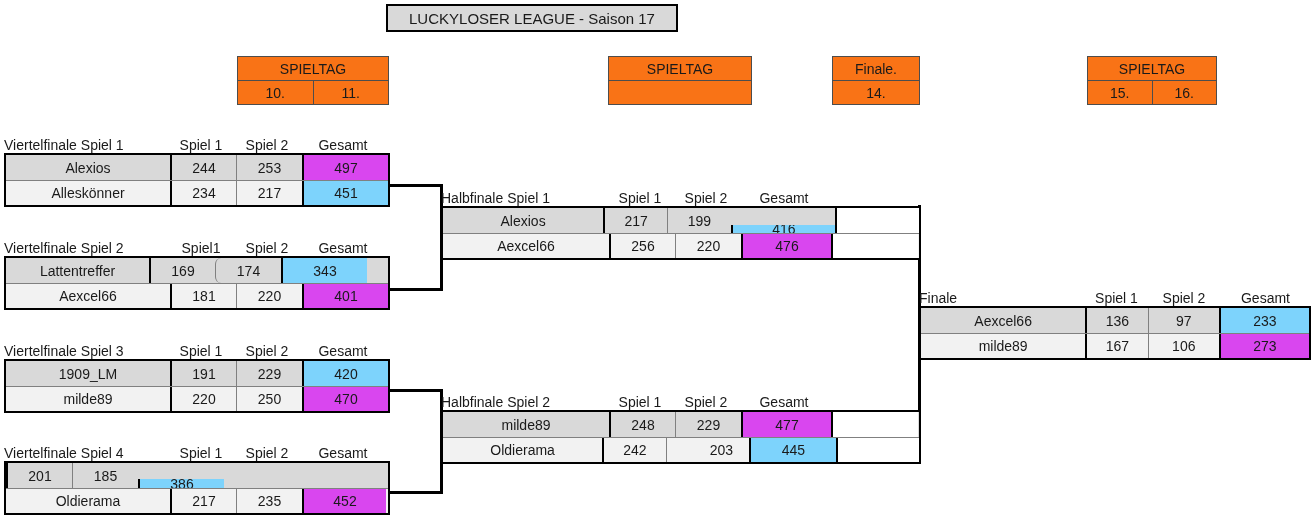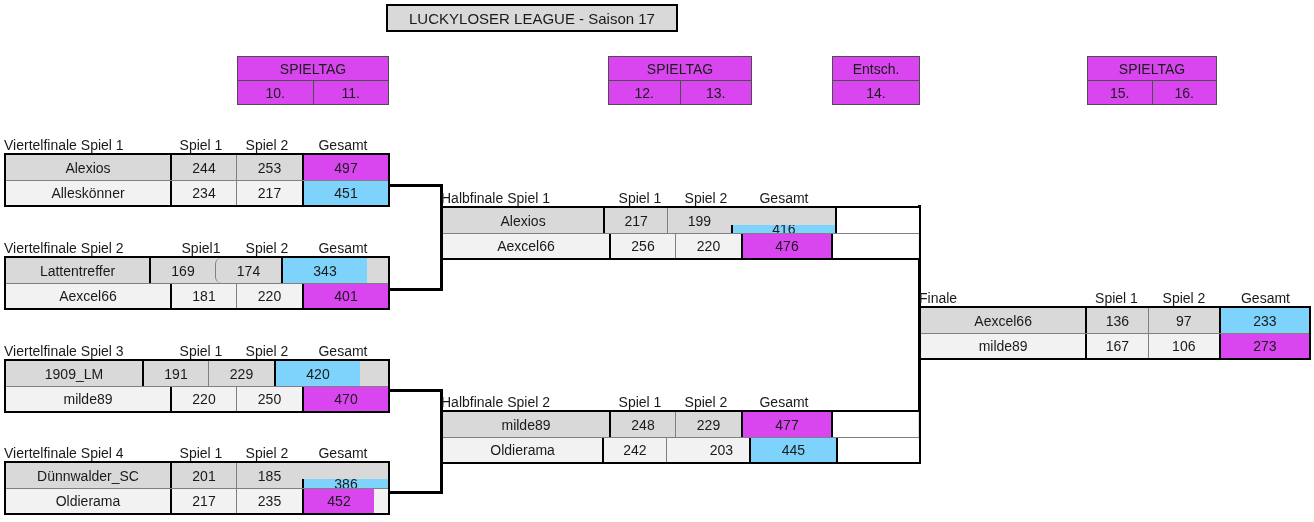--- a/index.html
+++ b/index.html
@@ -18,21 +18,21 @@
   #title-box{
     left:386px;top:4px;width:292px;height:28px;
     background:#d9d9d9;
     border:2px solid #000;
     display:flex;align-items:center;justify-content:center;
     font-size:15px;
     box-sizing:border-box;
   }
 
   
-  .daybox{border:1px solid #4d4d4d;box-sizing:border-box;background:#d946ef;}
+  .daybox{border:1px solid #4d4d4d;box-sizing:border-box;background:#f97316;}
   .daybox .dhead{
     height:24px;border-bottom:1px solid #4d4d4d;
     display:flex;align-items:center;justify-content:center;
     font-size:14px;box-sizing:border-box;
   }
   .daybox .drow{height:24px;display:flex;box-sizing:border-box;}
   .daybox .dcell{
     flex:1;display:flex;align-items:center;justify-content:center;
     font-size:14px;box-sizing:border-box;
   }
@@ -81,28 +81,24 @@
 <div class="abs daybox" style="left:237px;top:56px;width:152px;height:49px;">
   <div class="dhead">SPIELTAG</div>
   <div class="drow">
     <div class="dcell">10.</div>
     <div class="dcell">11.</div>
   </div>
 </div>
 
 <div class="abs daybox" style="left:608px;top:56px;width:144px;height:49px;">
   <div class="dhead">SPIELTAG</div>
-  <div class="drow">
-    <div class="dcell">12.</div>
-    <div class="dcell">13.</div>
-  </div>
 </div>
 
 <div class="abs daybox" style="left:832px;top:56px;width:88px;height:49px;">
-  <div class="dhead">Entsch.</div>
+  <div class="dhead">Finale.</div>
   <div class="drow">
     <div class="dcell">14.</div>
   </div>
 </div>
 
 <div class="abs daybox" style="left:1087px;top:56px;width:130px;height:49px;">
   <div class="dhead">SPIELTAG</div>
   <div class="drow">
     <div class="dcell">15.</div>
     <div class="dcell">16.</div>
@@ -167,21 +163,21 @@
 
 <div class="abs match" style="left:4px;top:338px;width:386px;">
   <div class="cap">
     <span class="c-name" style="width:164px;">Viertelfinale Spiel 3</span>
     <span class="c-col" style="width:66px;">Spiel 1</span>
     <span class="c-col" style="width:66px;">Spiel 2</span>
     <span class="c-col" style="width:86px;">Gesamt</span>
   </div>
   <div class="tbl">
     <div class="trow r1">
-      <div class="cell" style="width:136px;text-align:center;">1909_LM</div>
+      <div class="cell" style="width:164px;text-align:center;">1909_LM</div>
       <div class="cell sep" style="width:66px;">191</div>
       <div class="cell sep-thin" style="width:66px;">229</div>
       <div class="cell sep plain" style="width:86px;">420</div>
     </div>
     <div class="trow r2">
       <div class="cell" style="width:164px;">milde89</div>
       <div class="cell sep" style="width:66px;">220</div>
       <div class="cell sep-thin" style="width:66px;">250</div>
       <div class="cell sep win" style="width:86px;">470</div>
     </div>
@@ -190,30 +186,29 @@
 
 <div class="abs match" style="left:4px;top:440px;width:386px;">
   <div class="cap">
     <span class="c-name" style="width:164px;">Viertelfinale Spiel 4</span>
     <span class="c-col" style="width:66px;">Spiel 1</span>
     <span class="c-col" style="width:66px;">Spiel 2</span>
     <span class="c-col" style="width:86px;">Gesamt</span>
   </div>
   <div class="tbl">
     <div class="trow r1">
-      <div class="cell" style="width:164px;">Dünnwalder_SC</div>
       <div class="cell sep" style="width:66px;">201</div>
       <div class="cell sep-thin" style="width:66px;">185</div>
       <div class="cell sep plain" style="width:86px;margin-top:16px;">386</div>
     </div>
     <div class="trow r2">
       <div class="cell" style="width:164px;">Oldierama</div>
       <div class="cell sep" style="width:66px;">217</div>
       <div class="cell sep-thin" style="width:66px;">235</div>
-      <div class="cell sep win" style="width:72px;text-align:right;">452</div>
+      <div class="cell sep win" style="width:84px;text-align:right;">452</div>
     </div>
   </div>
 </div>
 
 <div class="abs match" style="left:441px;top:185px;width:480px;">
   <div class="cap">
     <span class="c-name" style="width:166px;">Halbfinale Spiel 1</span>
     <span class="c-col" style="width:66px;">Spiel 1</span>
     <span class="c-col" style="width:66px;">Spiel 2</span>
     <span class="c-col" style="width:90px;">Gesamt</span>

